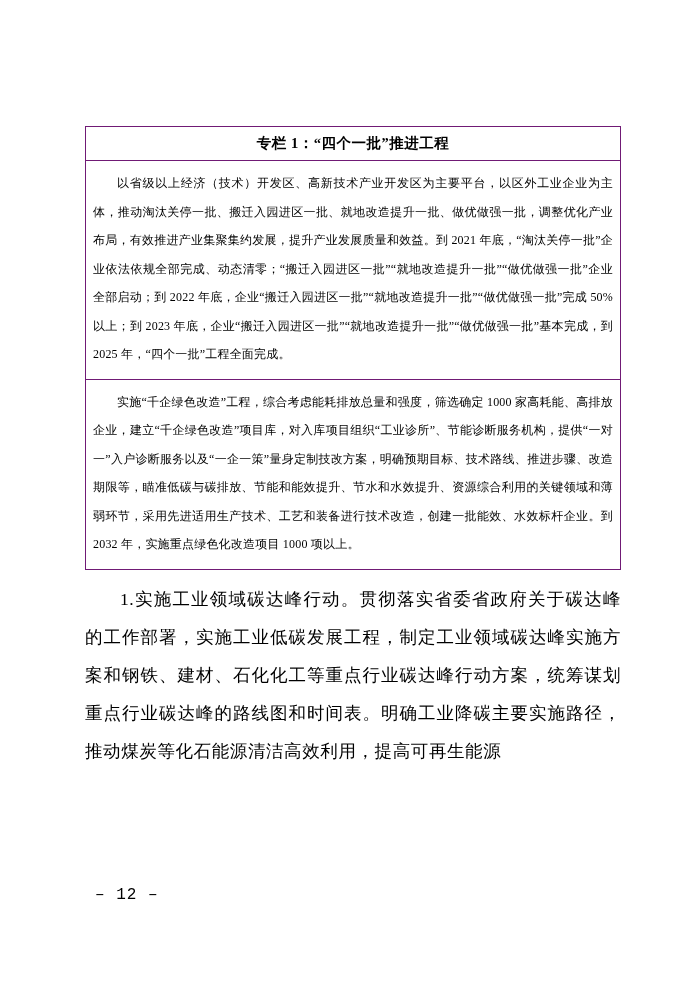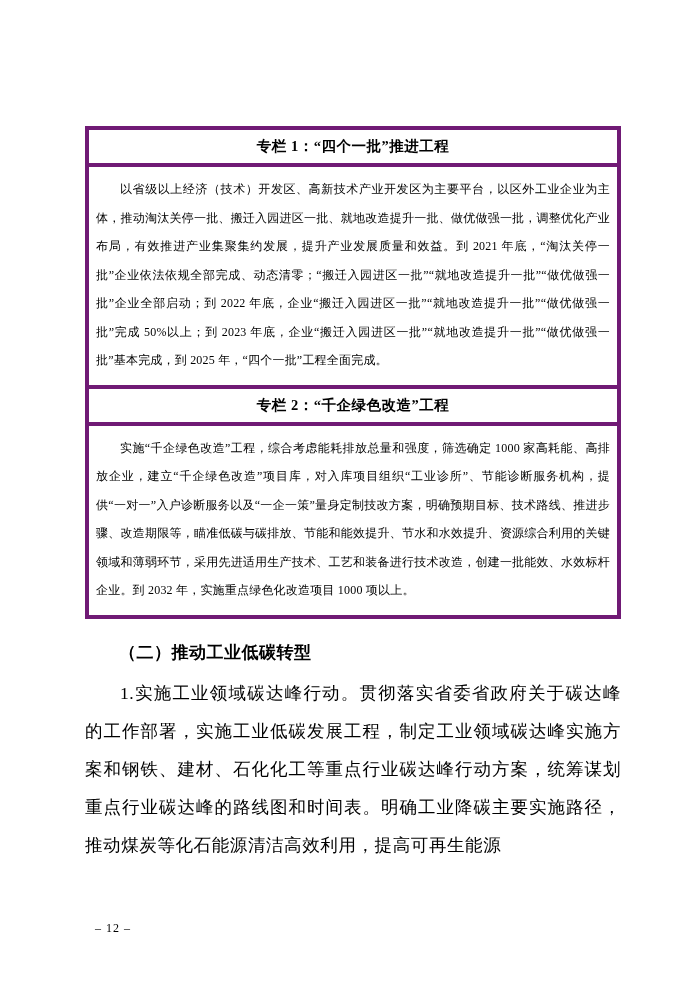--- a/index.html
+++ b/index.html
@@ -20,21 +20,21 @@
     position: absolute;
     left: 85px;
     top: 126px;
     width: 536px;
   }
   table.panel {
     width: 100%;
     border-collapse: collapse;
   }
   table.panel td {
-    border: 4px solid #701a75;
+    border: 1px solid #701a75;
     padding: 0;
   }
   .panel-title {
     text-align: center;
     font-weight: bold;
     font-size: 14.5px;
     padding: 7px 4px !important;
     letter-spacing: 0.5px;
   }
   .panel-body {
@@ -62,52 +62,49 @@
     text-align: justify;
     text-indent: 2em;
     letter-spacing: 0.6px;
   }
   .main-para .lead {
     font-weight: normal;
   }
   .page-number {
     position: absolute;
     left: 95px;
-    top: 921px;
-    font-size: 12px;
+    top: 886px;
+    font-size: 16px;
     letter-spacing: 1px;
+    font-family: Liberation Mono, monospace;
   }
 </style>
 </head>
 <body>
 
 <div class="page">
   <div class="content">
 
     <table class="panel">
       <tbody>
         <tr>
           <td class="panel-title">专栏 1：“四个一批”推进工程</td>
         </tr>
         <tr>
           <td class="panel-body">
             <p>以省级以上经济（技术）开发区、高新技术产业开发区为主要平台，以区外工业企业为主体，推动淘汰关停一批、搬迁入园进区一批、就地改造提升一批、做优做强一批，调整优化产业布局，有效推进产业集聚集约发展，提升产业发展质量和效益。到 2021 年底，“淘汰关停一批”企业依法依规全部完成、动态清零；“搬迁入园进区一批”“就地改造提升一批”“做优做强一批”企业全部启动；到 2022 年底，企业“搬迁入园进区一批”“就地改造提升一批”“做优做强一批”完成 50%以上；到 2023 年底，企业“搬迁入园进区一批”“就地改造提升一批”“做优做强一批”基本完成，到 2025 年，“四个一批”工程全面完成。</p>
           </td>
         </tr>
         <tr>
-          <td class="panel-title">专栏 2：“千企绿色改造”工程</td>
-        </tr>
-        <tr>
           <td class="panel-body">
             <p>实施“千企绿色改造”工程，综合考虑能耗排放总量和强度，筛选确定 1000 家高耗能、高排放企业，建立“千企绿色改造”项目库，对入库项目组织“工业诊所”、节能诊断服务机构，提供“一对一”入户诊断服务以及“一企一策”量身定制技改方案，明确预期目标、技术路线、推进步骤、改造期限等，瞄准低碳与碳排放、节能和能效提升、节水和水效提升、资源综合利用的关键领域和薄弱环节，采用先进适用生产技术、工艺和装备进行技术改造，创建一批能效、水效标杆企业。到 2032 年，实施重点绿色化改造项目 1000 项以上。</p>
           </td>
         </tr>
       </tbody>
     </table>
 
-    <div class="section-heading">（二）推动工业低碳转型</div>
 
     <p class="main-para"><span class="lead">1.实施工业领域碳达峰行动。</span><span>贯彻落实省委省政府关于碳达峰的工作部署，实施工业低碳发展工程，制定工业领域碳达峰实施方案和钢铁、建材、石化化工等重点行业碳达峰行动方案，统筹谋划重点行业碳达峰的路线图和时间表。明确工业降碳主要实施路径，推动煤炭等化石能源清洁高效利用，提高可再生能源</span></p>
 
   </div>
 
   <div class="page-number">– 12 –</div>
 </div>
 
 </body></html>

